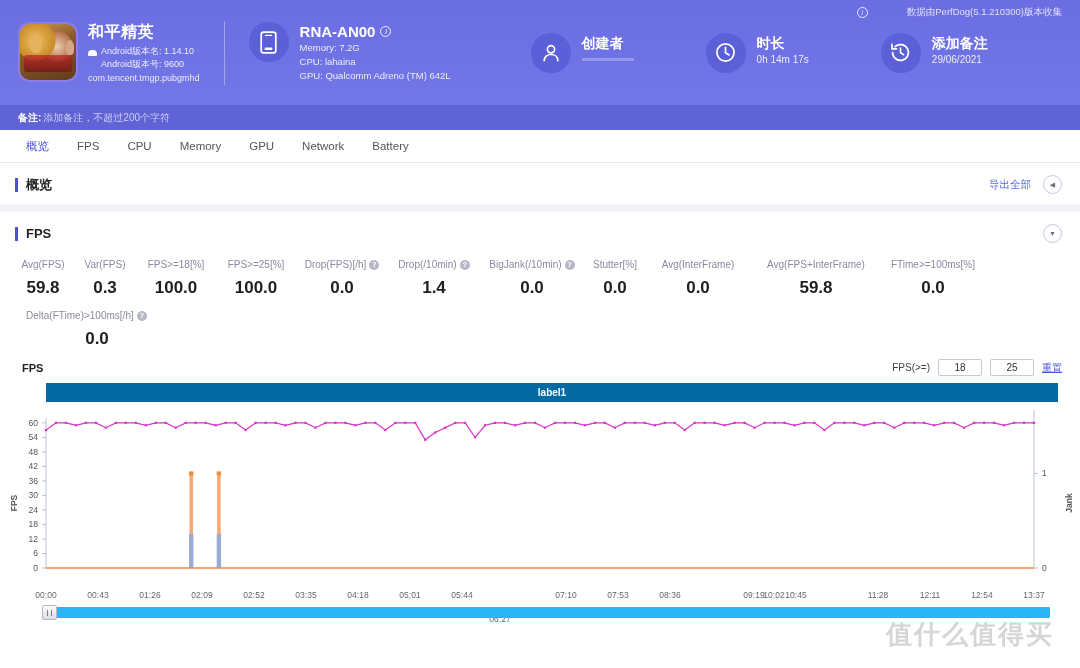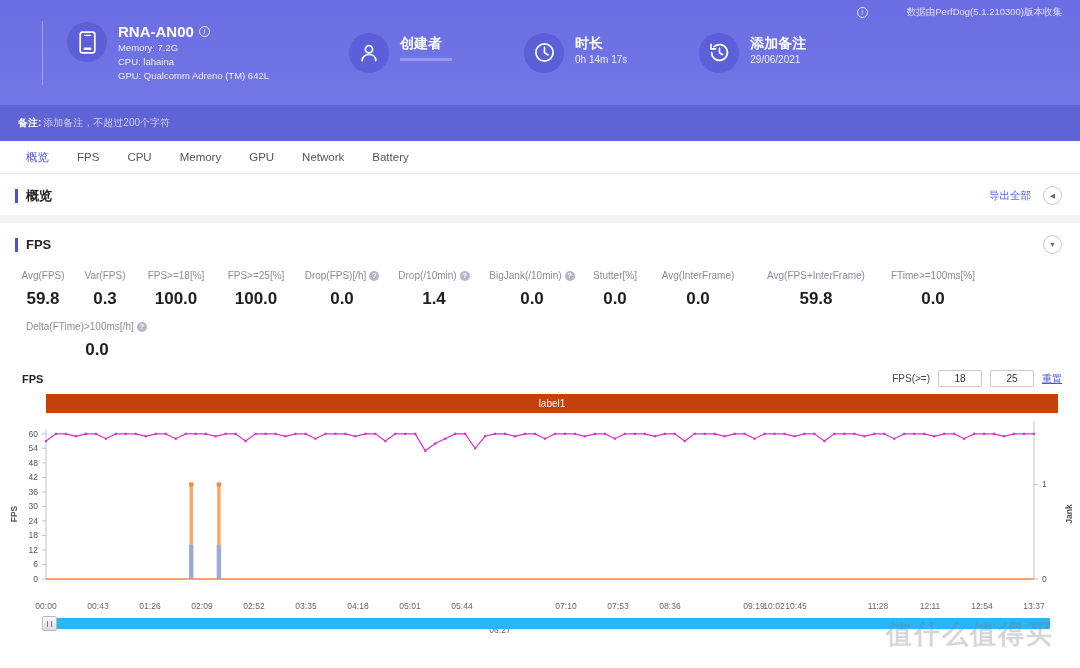--- a/index.html
+++ b/index.html
@@ -77,21 +77,21 @@
   .stat-val { font-size:10px; color:#ececff; line-height:14px; }
   .stat-blank { width:52px; height:3px; background:rgba(255,255,255,.28); margin-top:5px;}
 
   .perfdog-note {
     position:absolute; right:18px; top:6px;
     font-size:9.5px; color:#e2e0ff; display:flex; align-items:center;gap:34px;
   }
 
   
   .remark {
-    height:36px; background:#5f63d6; display:flex; align-items:center;
+    height:25px; background:#5f63d6; display:flex; align-items:center;
     padding:0 18px; font-size:10px; color:#cfcdf4;
   }
   .remark b { color:#fff; font-weight:bold; margin-right:2px;}
 
   
   .tabs {
     height:33px; background:#fff; display:flex; align-items:center;
     padding:0 12px; border-bottom:1px solid #e9e9ef;
     box-shadow:0 1px 2px rgba(0,0,0,.04);
   }
@@ -150,23 +150,24 @@
   .chart-title { font-size:11px; font-weight:bold; color:#222; }
   .fps-controls { display:flex; align-items:center; gap:8px; font-size:10px; color:#444;}
   .numbox {
     width:44px; height:17px; border:1px solid #c8c8d4; border-radius:2px;
     text-align:center; font-size:10px; color:#333; background:#fff;
     font-family:"Liberation Sans", sans-serif; padding:0;
   }
   .reset-link { color:#4a52d6; font-size:10px; text-decoration:underline; cursor:pointer;}
 
   .labelbar {
-    margin:3px 22px 0 46px; height:19px; background:#c2410c;
+    margin:3px 22px 0 46px; height:19px; background:#0369a1;
     color:#fff; font-size:10px; display:flex; align-items:center;
     justify-content:center;
+    font-weight:bold;
   }
 
   .plot-area { position:relative; height:180px; margin:8px 0 0 0; }
   .plot-svg { display:block; }
 
   .xaxis-labels { position:relative; height:14px; margin-left:0; }
   .xlab {
     position:absolute; font-size:8.5px; color:#666; transform:translateX(-50%);
     white-space:nowrap;
   }
@@ -193,20 +194,35 @@
   }
   .axis-name {
     position:absolute; font-size:8.5px; color:#555; font-weight:bold;
   }
 </style>
 </head>
 <body>
 
 <div class="header">
 
+  <div class="hdr-block">
+    <div class="app-icon"></div>
+    <div>
+      <div class="app-name">和平精英</div>
+      <div class="app-meta app-meta-row">
+        <span class="android-glyph"></span>
+        <span>Android版本名: 1.14.10</span>
+      </div>
+      <div class="app-meta app-meta-row">
+        <span style="width:9px;margin-right:4px;flex:none;"></span>
+        <span>Android版本号: 9600</span>
+      </div>
+      <div class="app-pkg">com.tencent.tmgp.pubgmhd</div>
+    </div>
+  </div>
 
   <div class="divider-v"></div>
 
   <div class="hdr-block" style="align-items:flex-start;">
     <div class="circ">
       <svg width="17" height="23" viewBox="0 0 17 23" fill="none">
         <rect x="1.2" y="1.2" width="14.6" height="20.6" rx="2.4" stroke="#fff" stroke-width="1.7"></rect>
         <line x1="5.5" y1="4.4" x2="11.5" y2="4.4" stroke="#fff" stroke-width="1.3" stroke-linecap="round"></line>
         <rect x="4.6" y="16.6" width="7.8" height="2.4" rx="1.2" fill="#fff"></rect>
       </svg>

